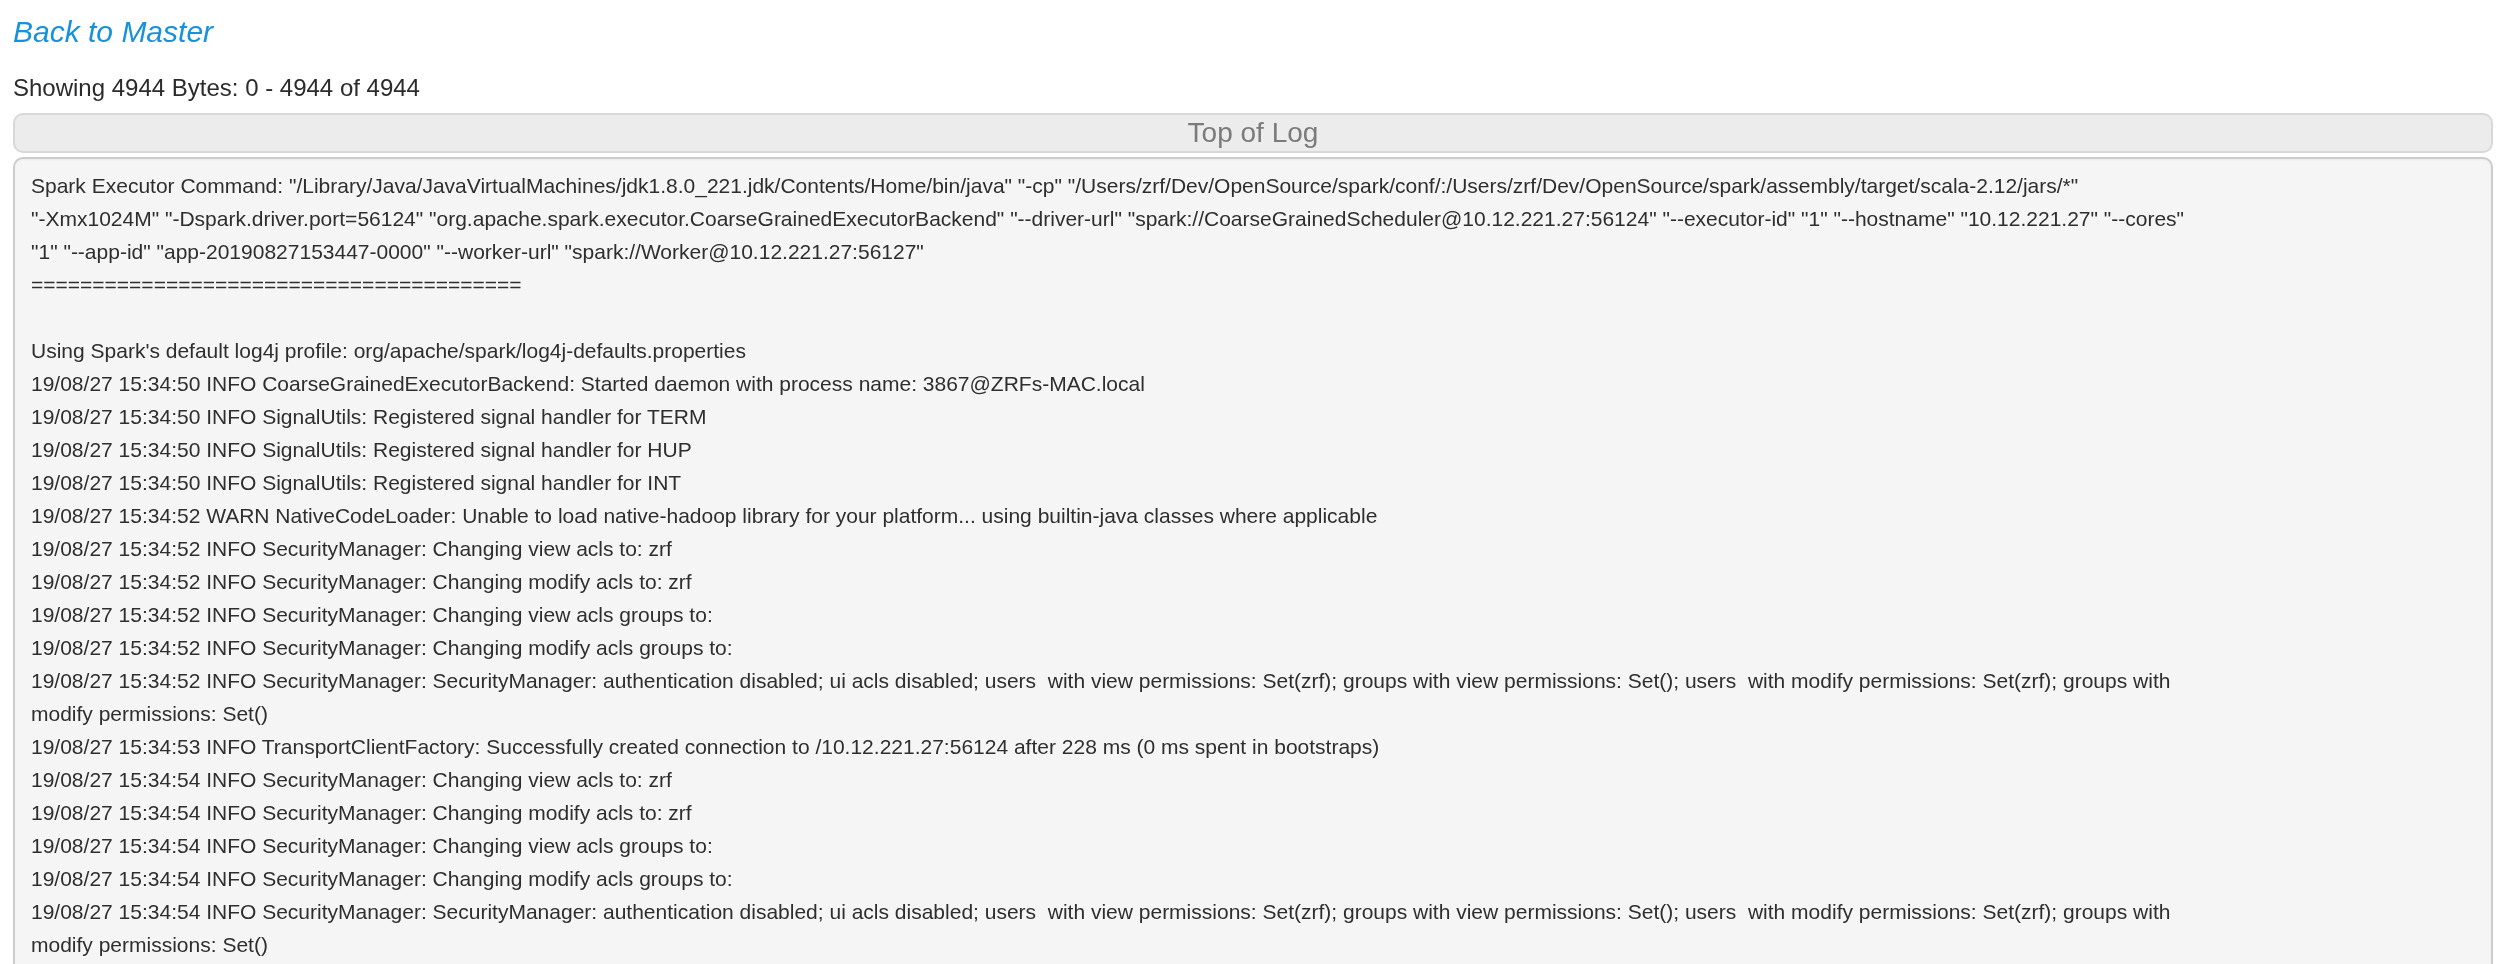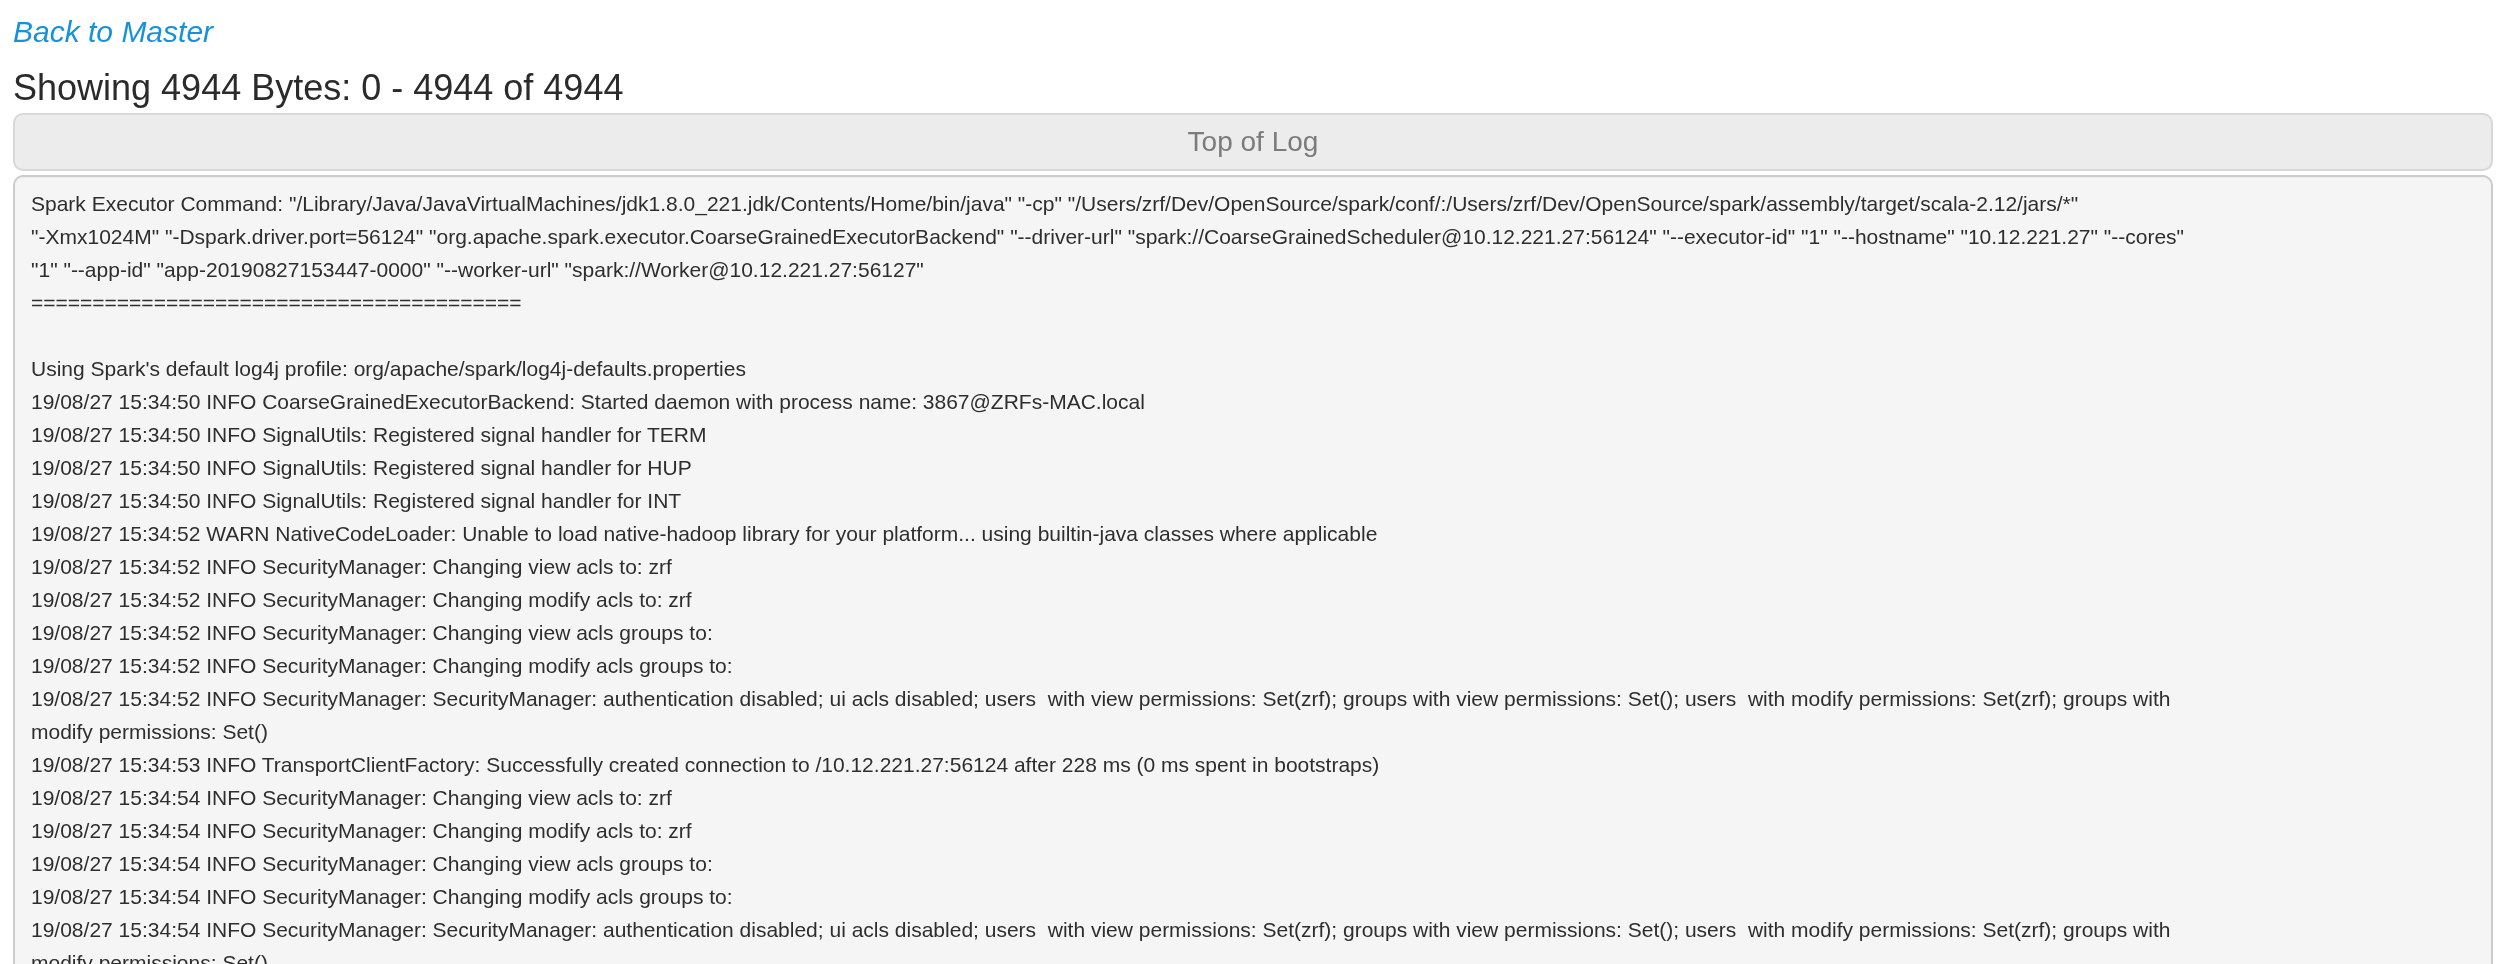--- a/index.html
+++ b/index.html
@@ -16,27 +16,27 @@
     display: inline-block;
     font-size: 30px;
     line-height: 40px;
     color: #1691dc;
     text-decoration: none;
     cursor: pointer;
     font-style: italic;
   }
   .byte-range {
     margin-top: 18px;
-    font-size: 36px;
+    font-size: 24px;
     line-height: 36px;
     color: #2b2b2b;
   }
   .log-header-bar {
     margin-top: 7px;
-    height: 58px;
+    height: 40px;
     display: flex;
     align-items: center;
     justify-content: center;
     background: #ececec;
     border: 2px solid #d8d8d8;
     border-radius: 10px;
     color: #7b7b7b;
     font-size: 28px;
   }
   .log-box {

